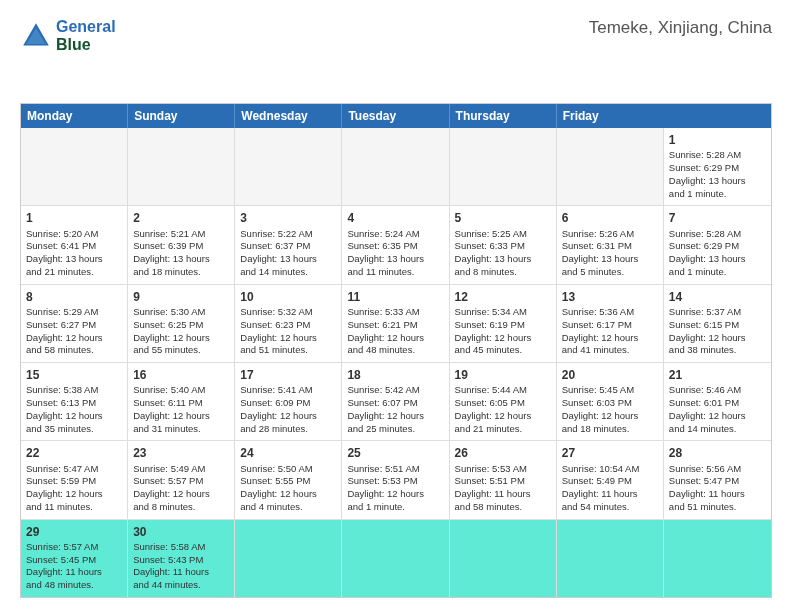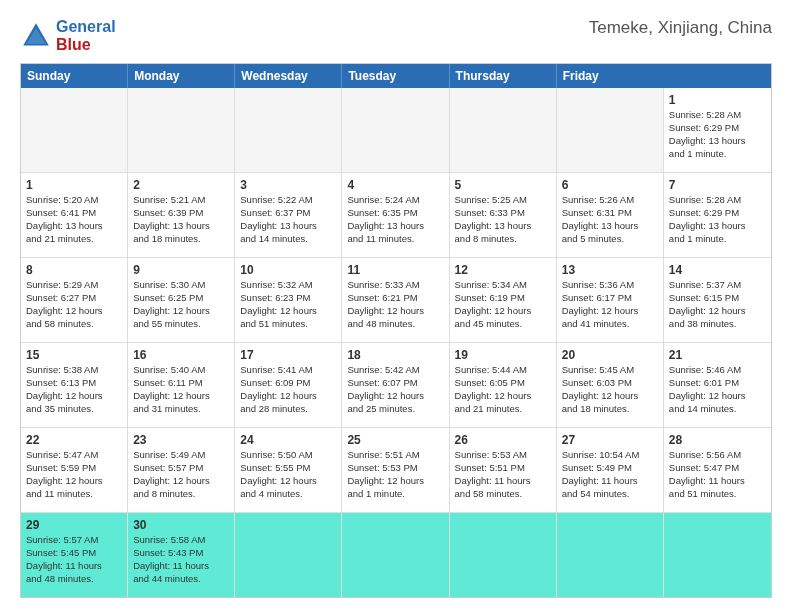--- a/index.html
+++ b/index.html
@@ -9,40 +9,41 @@
       width: 792px;
       height: 612px;
       overflow: hidden;
     }
     .page {
       width: 792px;
       height: 612px;
       padding: 18px 20px 14px 20px;
       display: flex;
       flex-direction: column;
+      gap: 40px;
     }
     .header {
       display: flex;
       justify-content: space-between;
       align-items: flex-start;
       margin-bottom: 10px;
     }
     .logo {
       display: flex;
       align-items: center;
       gap: 4px;
     }
     .logo-text {
       font-size: 16px;
       font-weight: bold;
       color: #333;
       line-height: 1.1;
     }
     .logo-text span {
-      color: #b91c1c;
+      color: #14532d;
     }
     .logo-icon {
       width: 32px;
       height: 32px;
     }
     .title-block {
       text-align: right;
     }
     .month-title {
       font-size: 30px;
@@ -122,22 +123,22 @@
         <span style="color:#2a6db5">General</span><br><span>Blue</span>
       </div>
     </div>
     <div class="title-block">
       <div class="location-title">Temeke, Xinjiang, China</div>
     </div>
   </div>
 
   <div class="calendar">
     <div class="cal-header">
+      <div class="cal-header-cell">Monday</div>
       <div class="cal-header-cell">Sunday</div>
-      <div class="cal-header-cell">Monday</div>
       <div class="cal-header-cell">Wednesday</div>
       <div class="cal-header-cell">Tuesday</div>
       <div class="cal-header-cell">Thursday</div>
       <div class="cal-header-cell">Friday</div>
     </div>
     <div class="cal-body" id="cal-body">
     <div class="cal-row">
           <div class="cal-cell empty"></div>
           <div class="cal-cell empty"></div>
           <div class="cal-cell empty"></div>

